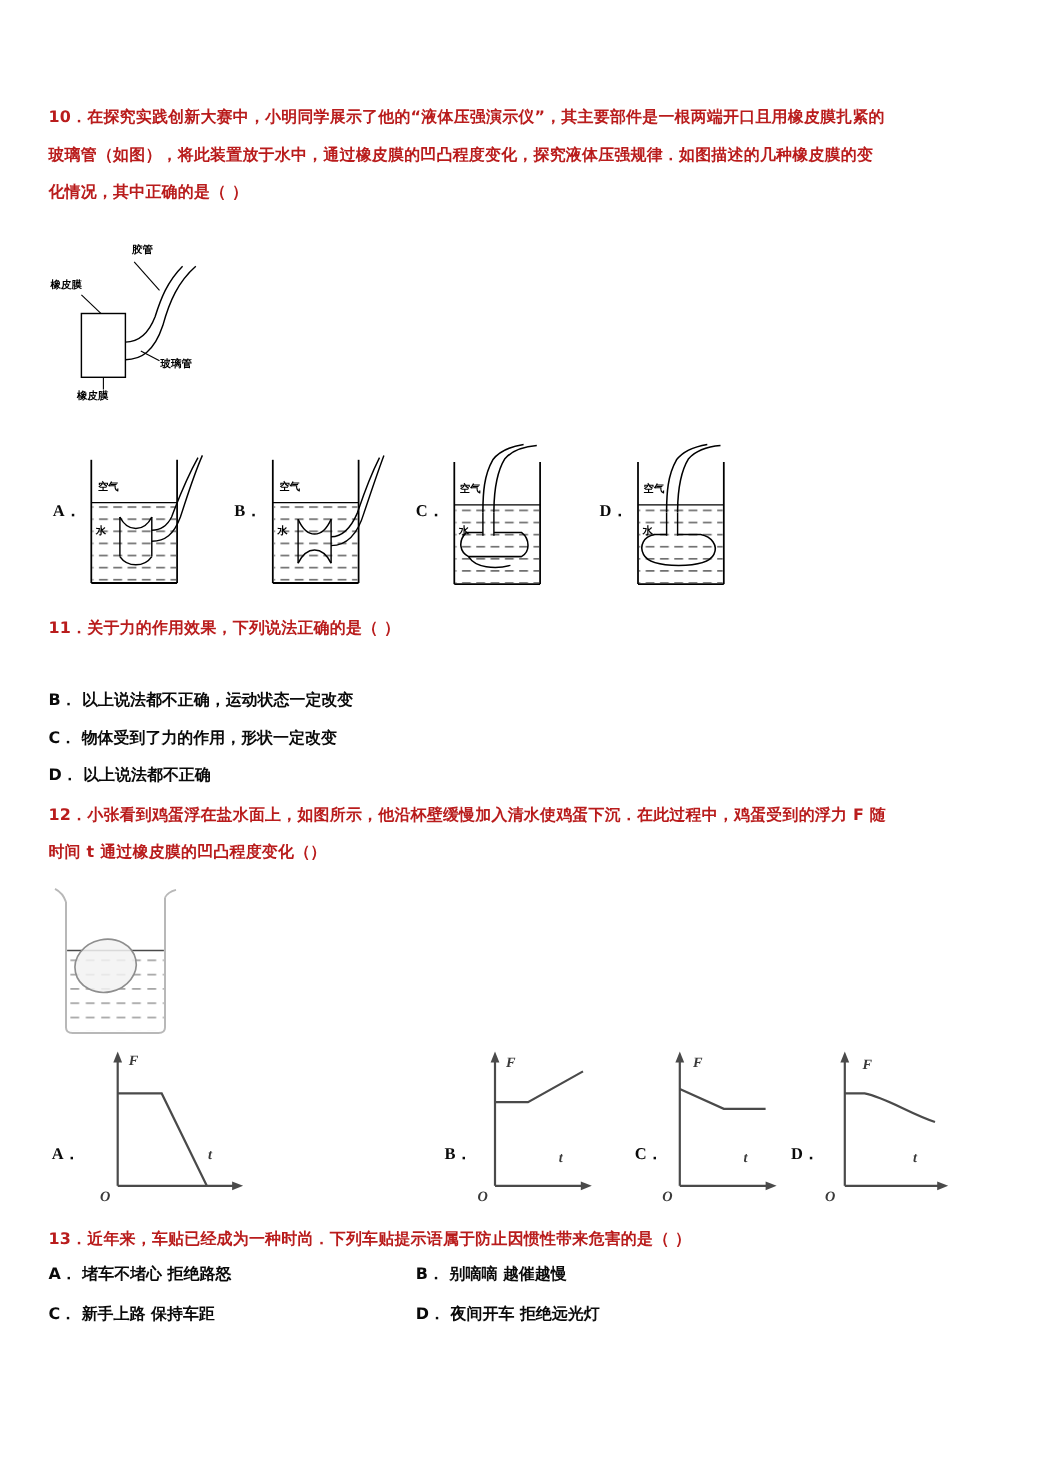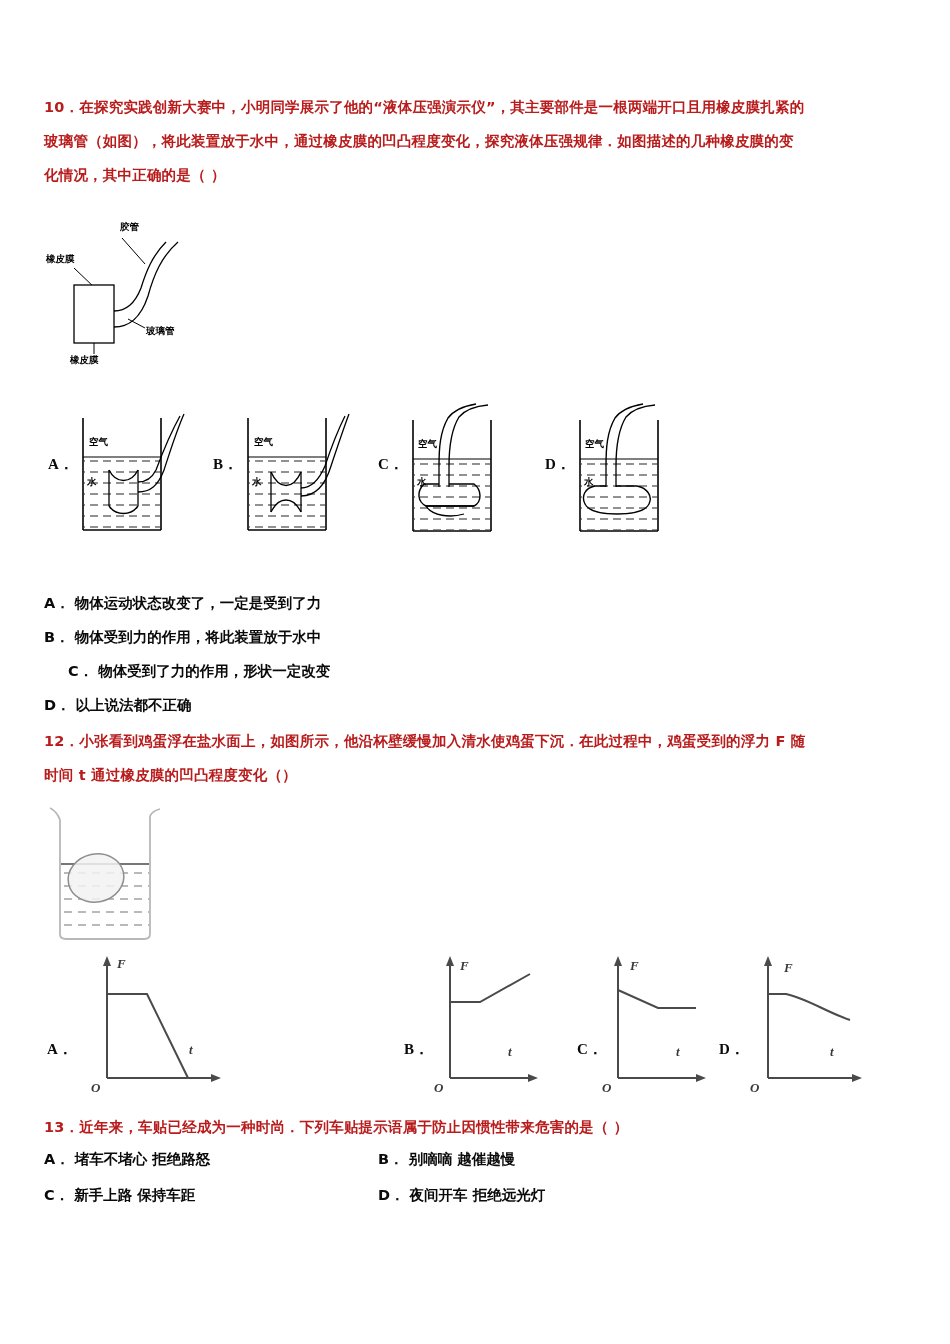--- a/index.html
+++ b/index.html
@@ -199,29 +199,26 @@
       <path d="M33 62 C 33 44, 34 28, 42 14 C 48 6, 58 2, 70 0" fill="none" stroke="#000" stroke-width="1.4"></path>
       <path d="M43 62 C 43 42, 45 26, 53 13 C 60 5, 70 2, 82 1" fill="none" stroke="#000" stroke-width="1.4"></path>
       <line x1="33" y1="62" x2="33" y2="83" stroke="#000" stroke-width="1.3"></line>
       <line x1="43" y1="62" x2="43" y2="83" stroke="#000" stroke-width="1.3"></line>
 
       <path d="M33 82 L 22 82 C 12 84, 8 92, 12 100 C 16 108, 28 110, 44 110
                C 60 110, 72 108, 76 100 C 80 92, 74 84, 64 82 L 43 82" fill="none" stroke="#000" stroke-width="1.4"></path>
     </svg>
   </div>
 
-  <div class="opt-text" style="left:44px; top:588px;">
-    <span>A．</span>
-    <span>物体运动状态改变了，一定是受到了力</span>
-  </div>
+  <div class="q-text" style="left:44px; top:554px;">11．关于力的作用效果，下列说法正确的是（      ）</div>
   <div class="opt-text" style="left:44px; top:622px;">
     <span>B．</span>
-    <span>物体受到力的作用，将此装置放于水中</span>
-  </div>
-  <div class="opt-text" style="left:44px; top:656px;margin-left:24px;">
+    <span>以上说法都不正确，运动状态一定改变</span>
+  </div>
+  <div class="opt-text" style="left:44px; top:656px;">
     <span>C．</span>
     <span>物体受到了力的作用，形状一定改变</span>
   </div>
   <div class="opt-text" style="left:44px; top:690px;">
     <span>D．</span>
     <span>以上说法都不正确</span>
   </div>
 
   <div class="q-text" style="left:44px; top:724px;">12．小张看到鸡蛋浮在盐水面上，如图所示，他沿杯壁缓慢加入清水使鸡蛋下沉．在此过程中，鸡蛋受到的浮力 F 随</div>
   <div class="q-text" style="left:44px; top:758px;">时间 t 通过橡皮膜的凹凸程度变化（）</div>

